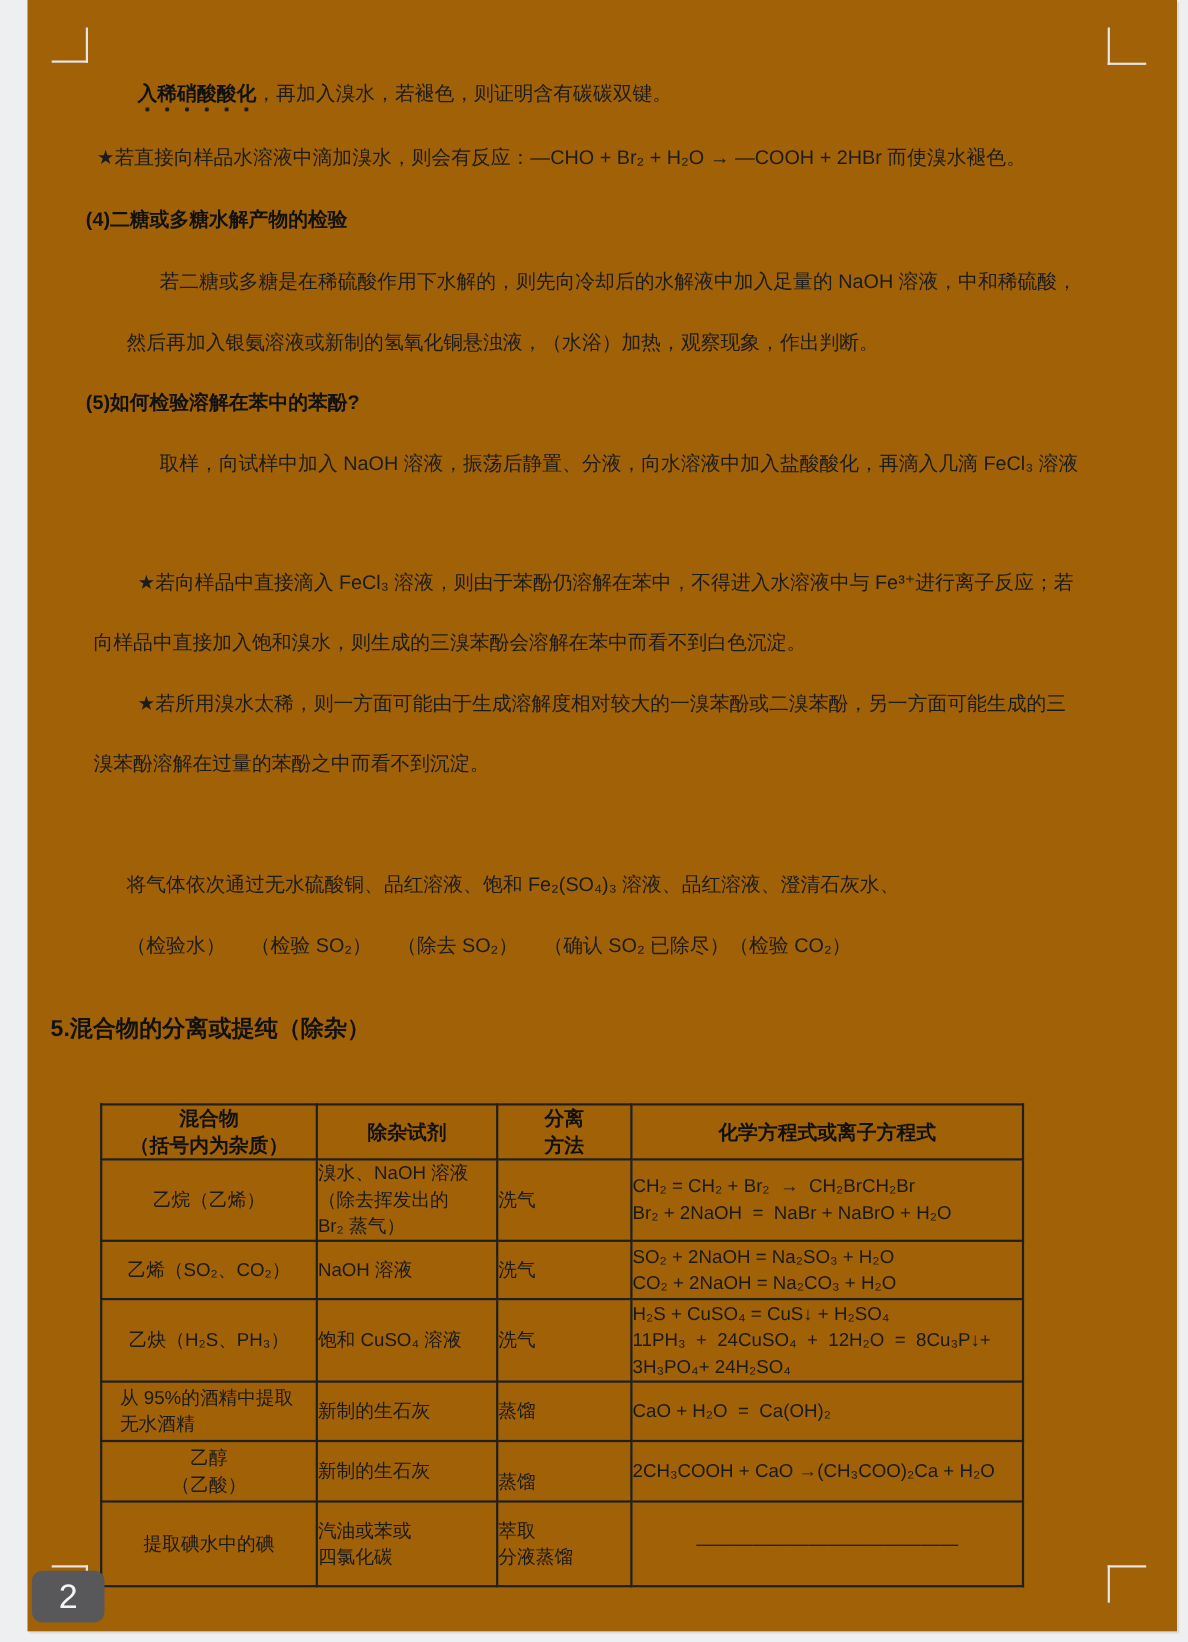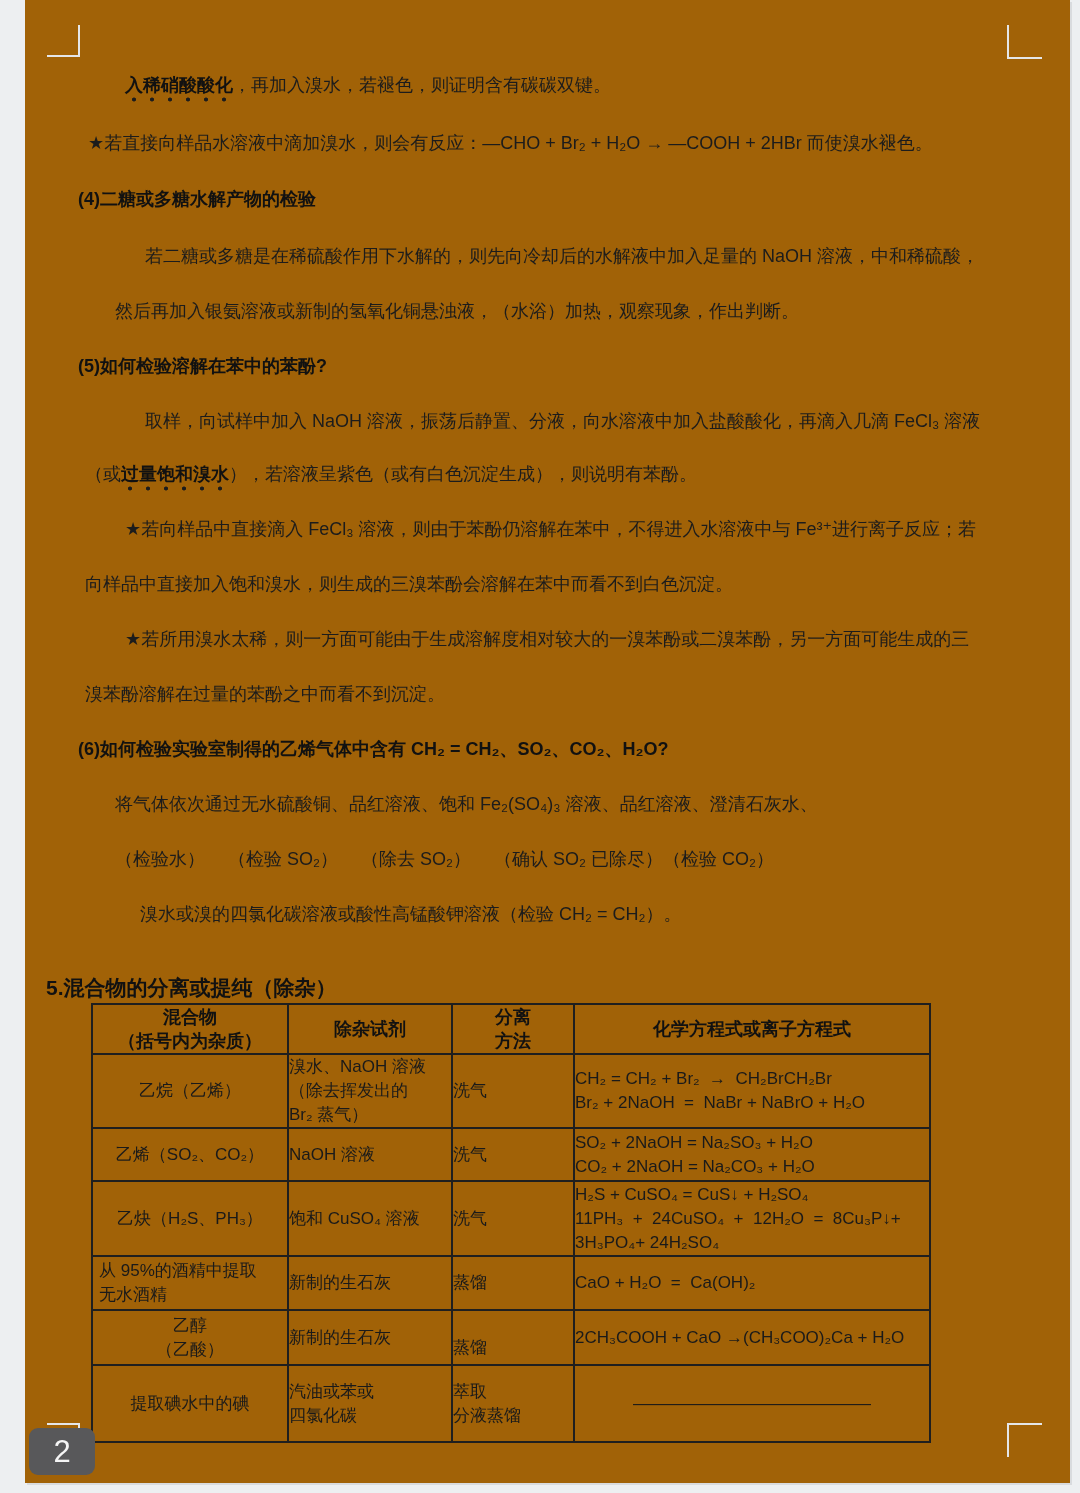--- a/index.html
+++ b/index.html
@@ -56,21 +56,21 @@
     overflow: hidden;
   }
   table.purify th {
     font-size: 18px;
     font-weight: bold;
     text-align: center;
     white-space: pre-line;
     color: #111;
   }
   td.c1 { text-align: center; white-space: pre-line; }
-  td.c1.ta-left { text-align: left; padding-left: 6px; }
+  td.c1.ta-left { text-align: left; padding-left: 16px; }
   td.c2 { text-align: left; padding-left: 10px; padding-right: 4px; white-space: pre-line; }
   td.c3 { white-space: pre-line; }
   td.c3.vbottom { vertical-align: bottom; padding-bottom: 4px; }
   td.c4 { text-align: left; padding-left: 14px; white-space: pre-wrap; }
   .corner {
     position: absolute;
     pointer-events: none;
   }
   .corner.tl { left: 47px; top: 25px; width: 31px; height: 30px; border-right: 2px solid #e4e6e9; border-bottom: 2px solid #e4e6e9; }
   .corner.tr { left: 1007px; top: 25px; width: 33px; height: 32px; border-left: 2px solid #e4e6e9; border-bottom: 2px solid #e4e6e9; }
@@ -100,39 +100,36 @@
   <div class="line heading" style="left:53px; top:186px">(4)二糖或多糖水解产物的检验</div>
 
   <div class="line" style="left:120px; top:243px">若二糖或多糖是在稀硫酸作用下水解的，则先向冷却后的水解液中加入足量的 NaOH 溶液，中和稀硫酸，</div>
 
   <div class="line" style="left:90px; top:298px">然后再加入银氨溶液或新制的氢氧化铜悬浊液，（水浴）加热，观察现象，作出判断。</div>
 
   <div class="line heading" style="left:53px; top:353px">(5)如何检验溶解在苯中的苯酚?</div>
 
   <div class="line" style="left:120px; top:408px">取样，向试样中加入 NaOH 溶液，振荡后静置、分液，向水溶液中加入盐酸酸化，再滴入几滴 FeCl₃ 溶液</div>
 
-  <div class="line" style="left:60px; top:461px"><span>（或</span><span class="b emph">过量饱和溴水</span><span>），若溶液呈紫色（或有白色沉淀生成），则说明有苯酚。</span></div>
 
   <div class="line" style="left:100px; top:516px">★若向样品中直接滴入 FeCl₃ 溶液，则由于苯酚仍溶解在苯中，不得进入水溶液中与 Fe³⁺进行离子反应；若</div>
 
   <div class="line" style="left:60px; top:571px">向样品中直接加入饱和溴水，则生成的三溴苯酚会溶解在苯中而看不到白色沉淀。</div>
 
   <div class="line" style="left:100px; top:626px">★若所用溴水太稀，则一方面可能由于生成溶解度相对较大的一溴苯酚或二溴苯酚，另一方面可能生成的三</div>
 
   <div class="line" style="left:60px; top:681px">溴苯酚溶解在过量的苯酚之中而看不到沉淀。</div>
 
-  <div class="line heading" style="left:53px; top:736px">(6)如何检验实验室制得的乙烯气体中含有 CH₂ = CH₂、SO₂、CO₂、H₂O?</div>
 
   <div class="line" style="left:90px; top:846px">（检验水）　 （检验 SO₂）　 （除去 SO₂）　 （确认 SO₂ 已除尽）（检验 CO₂）</div>
 
   <div class="line" style="left:90px; top:791px">将气体依次通过无水硫酸铜、品红溶液、饱和 Fe₂(SO₄)₃ 溶液、品红溶液、澄清石灰水、</div>
 
-  <div class="line" style="left:115px; top:901px">溴水或溴的四氯化碳溶液或酸性高锰酸钾溶液（检验 CH₂ = CH₂）。</div>
-
-  <div class="section-title" style="left:21px; top:974px">5.混合物的分离或提纯（除杂）</div>
+
+  <div class="section-title" style="left:21px; top:921px">5.混合物的分离或提纯（除杂）</div>
 
   <table class="purify">
     <colgroup>
       <col style="width:196px">
       <col style="width:164px">
       <col style="width:122px">
       <col style="width:356px">
     </colgroup>
     <tbody>
         <tr style="height:41px">

